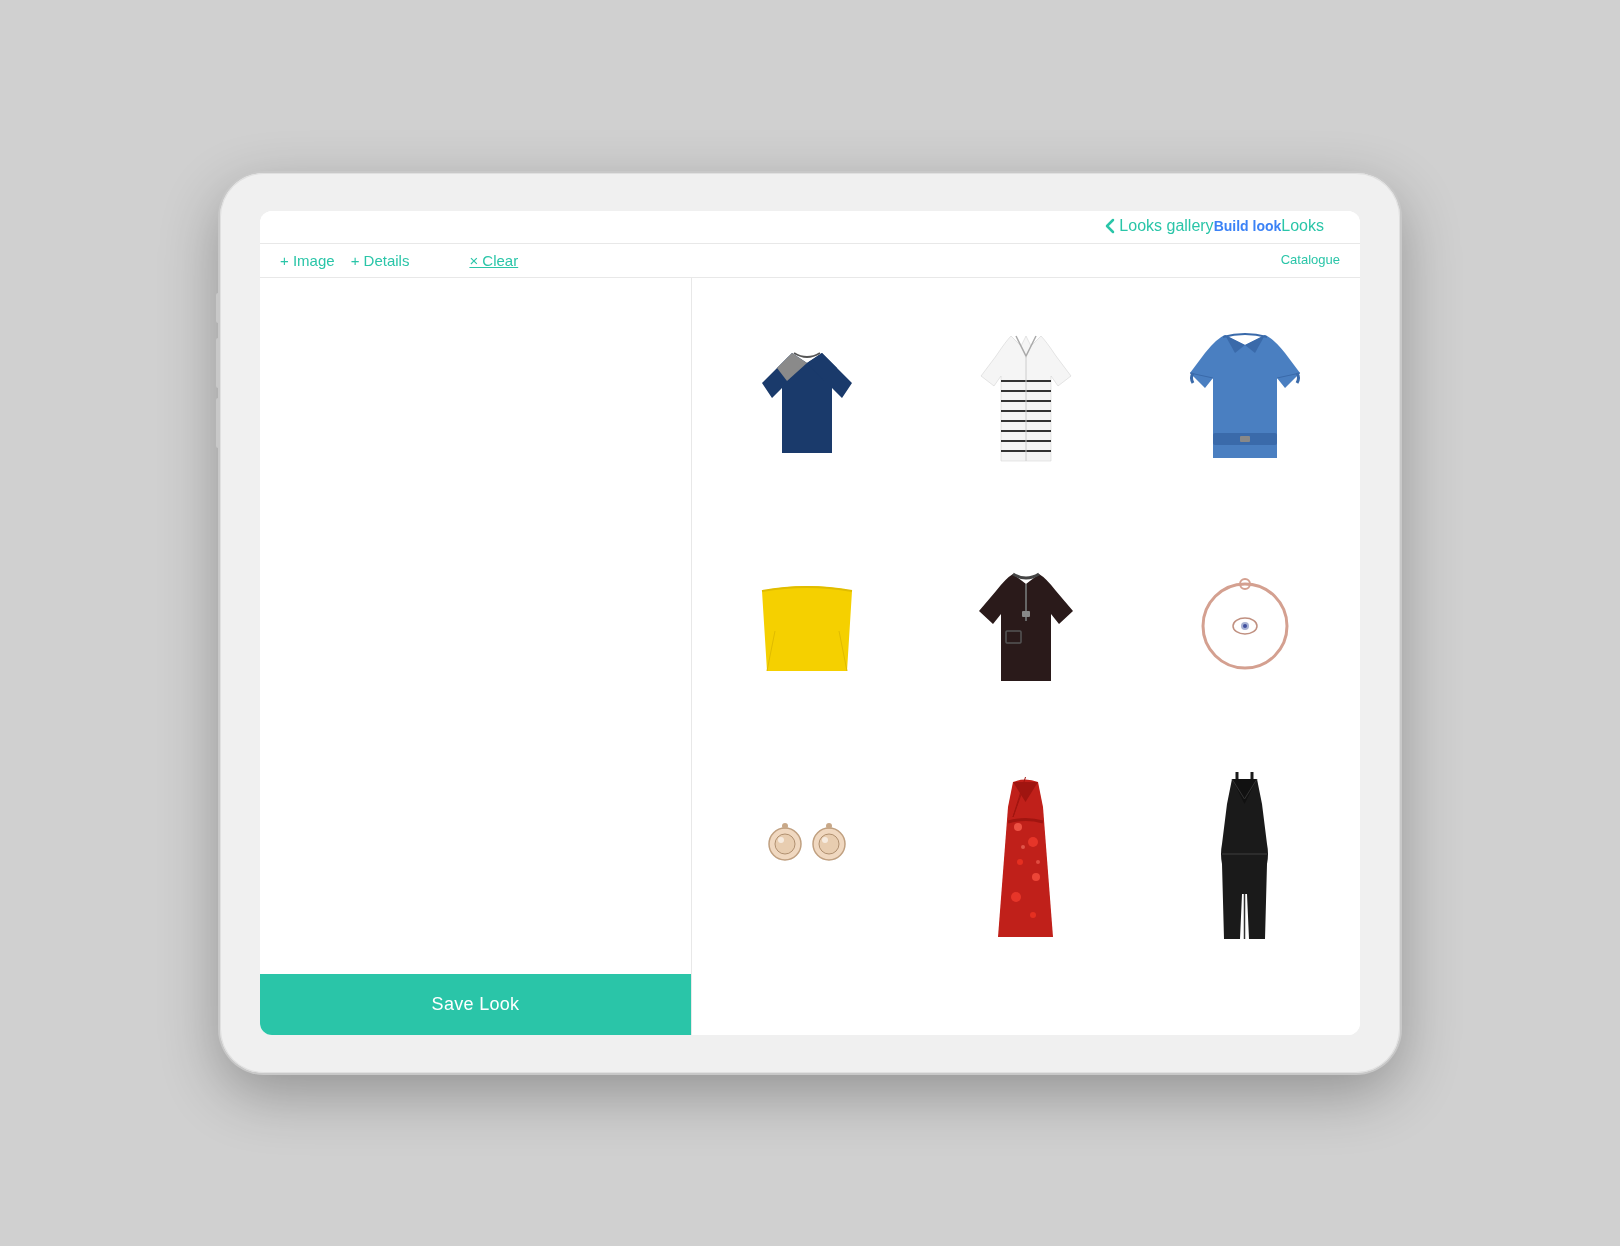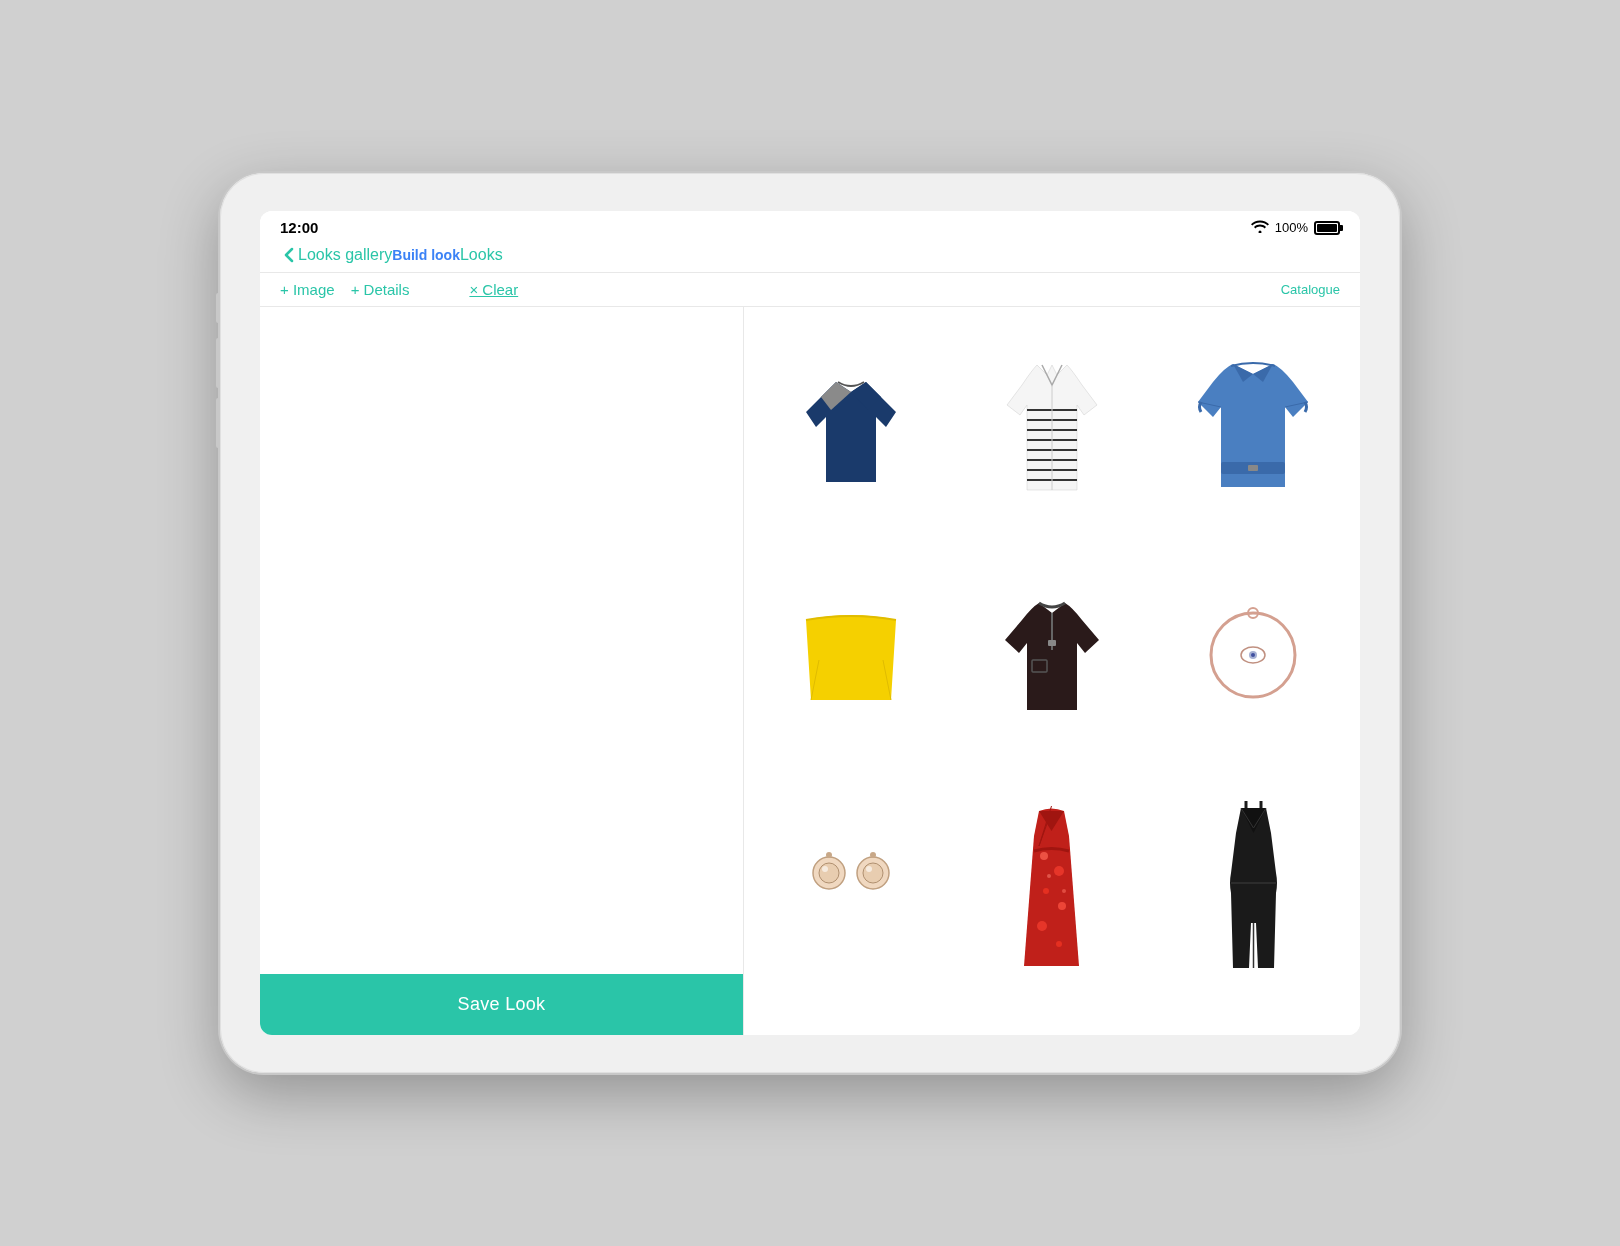--- a/index.html
+++ b/index.html
@@ -92,22 +92,22 @@
       width: 100%;
       height: 100%;
       background: #000;
       border-radius: 1px;
     }
 
     
     .nav-bar {
       display: flex;
       align-items: center;
-      justify-content: flex-start;
-      padding: 6px 24px 8px;
+      justify-content: flex-end;
+      padding: 6px 36px 8px;
       background: #fff;
       border-bottom: 1px solid #e8e8e8;
     }
 
     .nav-back {
       color: #2ac5a8;
       font-size: 16px;
       display: flex;
       align-items: center;
       gap: 4px;
@@ -122,21 +122,21 @@
 
     .nav-home {
       color: #2ac5a8;
       font-size: 16px;
       cursor: pointer;
     }
 
     
     .toolbar {
       display: flex;
-      align-items: center;
+      align-items: flex-start;
       padding: 8px 20px;
       background: #fff;
       border-bottom: 1px solid #e8e8e8;
     }
 
     .toolbar-left {
       display: flex;
       gap: 16px;
     }
 
@@ -163,21 +163,21 @@
 
     
     .main-content {
       display: flex;
       flex: 1;
       overflow: hidden;
     }
 
     
     .left-panel {
-      width: 484px;
+      width: 432px;
       background: #fff;
       border-right: 1px solid #e8e8e8;
       display: flex;
       flex-direction: column;
     }
 
     .left-panel-body {
       flex: 1;
     }
 
@@ -238,36 +238,20 @@
 <body>
 
 <div class="ipad-frame">
 
   <div class="ipad-side-btn" style="top: 120px; height: 30px;"></div>
   <div class="ipad-side-btn" style="top: 165px; height: 50px;"></div>
   <div class="ipad-side-btn" style="top: 225px; height: 50px;"></div>
 
   <div class="ipad-screen">
 
-    <div class="status-bar">
-      <span class="status-time">12:00</span>
-      <div class="status-icons">
-        <span class="wifi-icon">
-          <svg width="18" height="14" viewBox="0 0 18 14" fill="none">
-            <path d="M9 11.5a1.5 1.5 0 110 3 1.5 1.5 0 010-3z" fill="#000"></path>
-            <path d="M9 7.5C10.8 7.5 12.4 8.2 13.6 9.4l1.4-1.4C13.2 6.2 11.2 5.5 9 5.5S4.8 6.2 3 8l1.4 1.4C5.6 8.2 7.2 7.5 9 7.5z" fill="#000"></path>
-            <path d="M9 3.5C12.0 3.5 14.7 4.7 16.7 6.6l1.3-1.3C15.9 3.2 12.7 1.5 9 1.5S2.1 3.2 0 5.3L1.3 6.6C3.3 4.7 6.0 3.5 9 3.5z" fill="#000"></path>
-          </svg>
-        </span>
-        <span class="battery-text">100%</span>
-        <span class="battery-icon">
-          <span class="battery-fill"></span>
-        </span>
-      </div>
-    </div>
 
     <div class="nav-bar">
       <div class="nav-back">
         <svg width="10" height="16" viewBox="0 0 10 16" fill="none">
           <path d="M8 2L2 8L8 14" stroke="#2ac5a8" stroke-width="2.5" stroke-linecap="round" stroke-linejoin="round"></path>
         </svg>
         <span>Looks gallery</span>
       </div>
       <span class="nav-title">Build look</span>
       <span class="nav-home">Looks</span>

